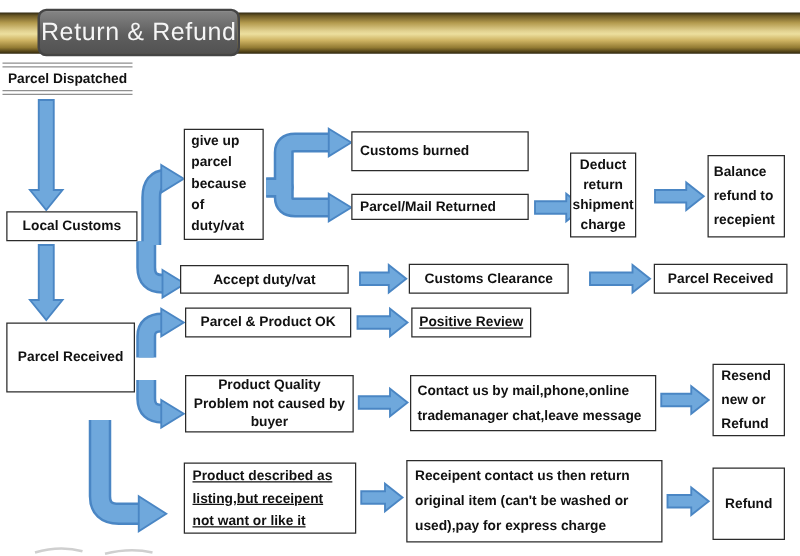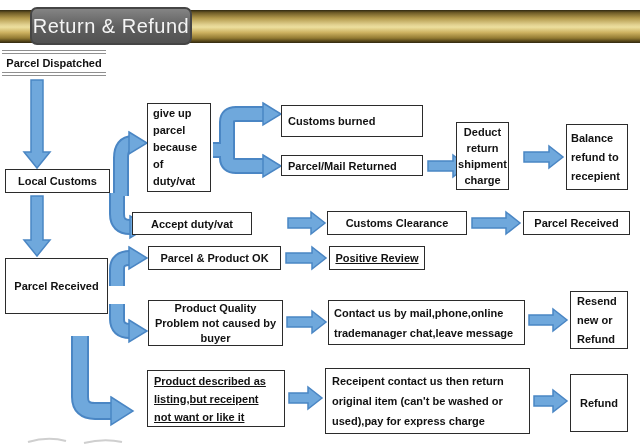--- a/index.html
+++ b/index.html
@@ -167,25 +167,25 @@
 shipment
 charge</span>
   </div>
 
   <div class="box align-left" style="left:566px;top:124px;width:62px;height:66px;line-height:19px;padding-left:4px;">
     <span class="lbl">Balance
 refund to
 recepient</span>
   </div>
 
-  <div class="box" style="left:132px;top:212px;width:120px;height:23px;">
+  <div class="box" style="left:144px;top:212px;width:135px;height:23px;">
     <span class="lbl">Accept duty/vat</span>
   </div>
 
-  <div class="box" style="left:327px;top:211px;width:140px;height:24px;">
+  <div class="box" style="left:327px;top:211px;width:128px;height:24px;">
     <span class="lbl">Customs Clearance</span>
   </div>
 
   <div class="box" style="left:523px;top:211px;width:107px;height:24px;">
     <span class="lbl">Parcel Received</span>
   </div>
 
   <div class="box" style="left:148px;top:246px;width:133px;height:24px;">
     <span class="lbl">Parcel &amp; Product OK</span>
   </div>

